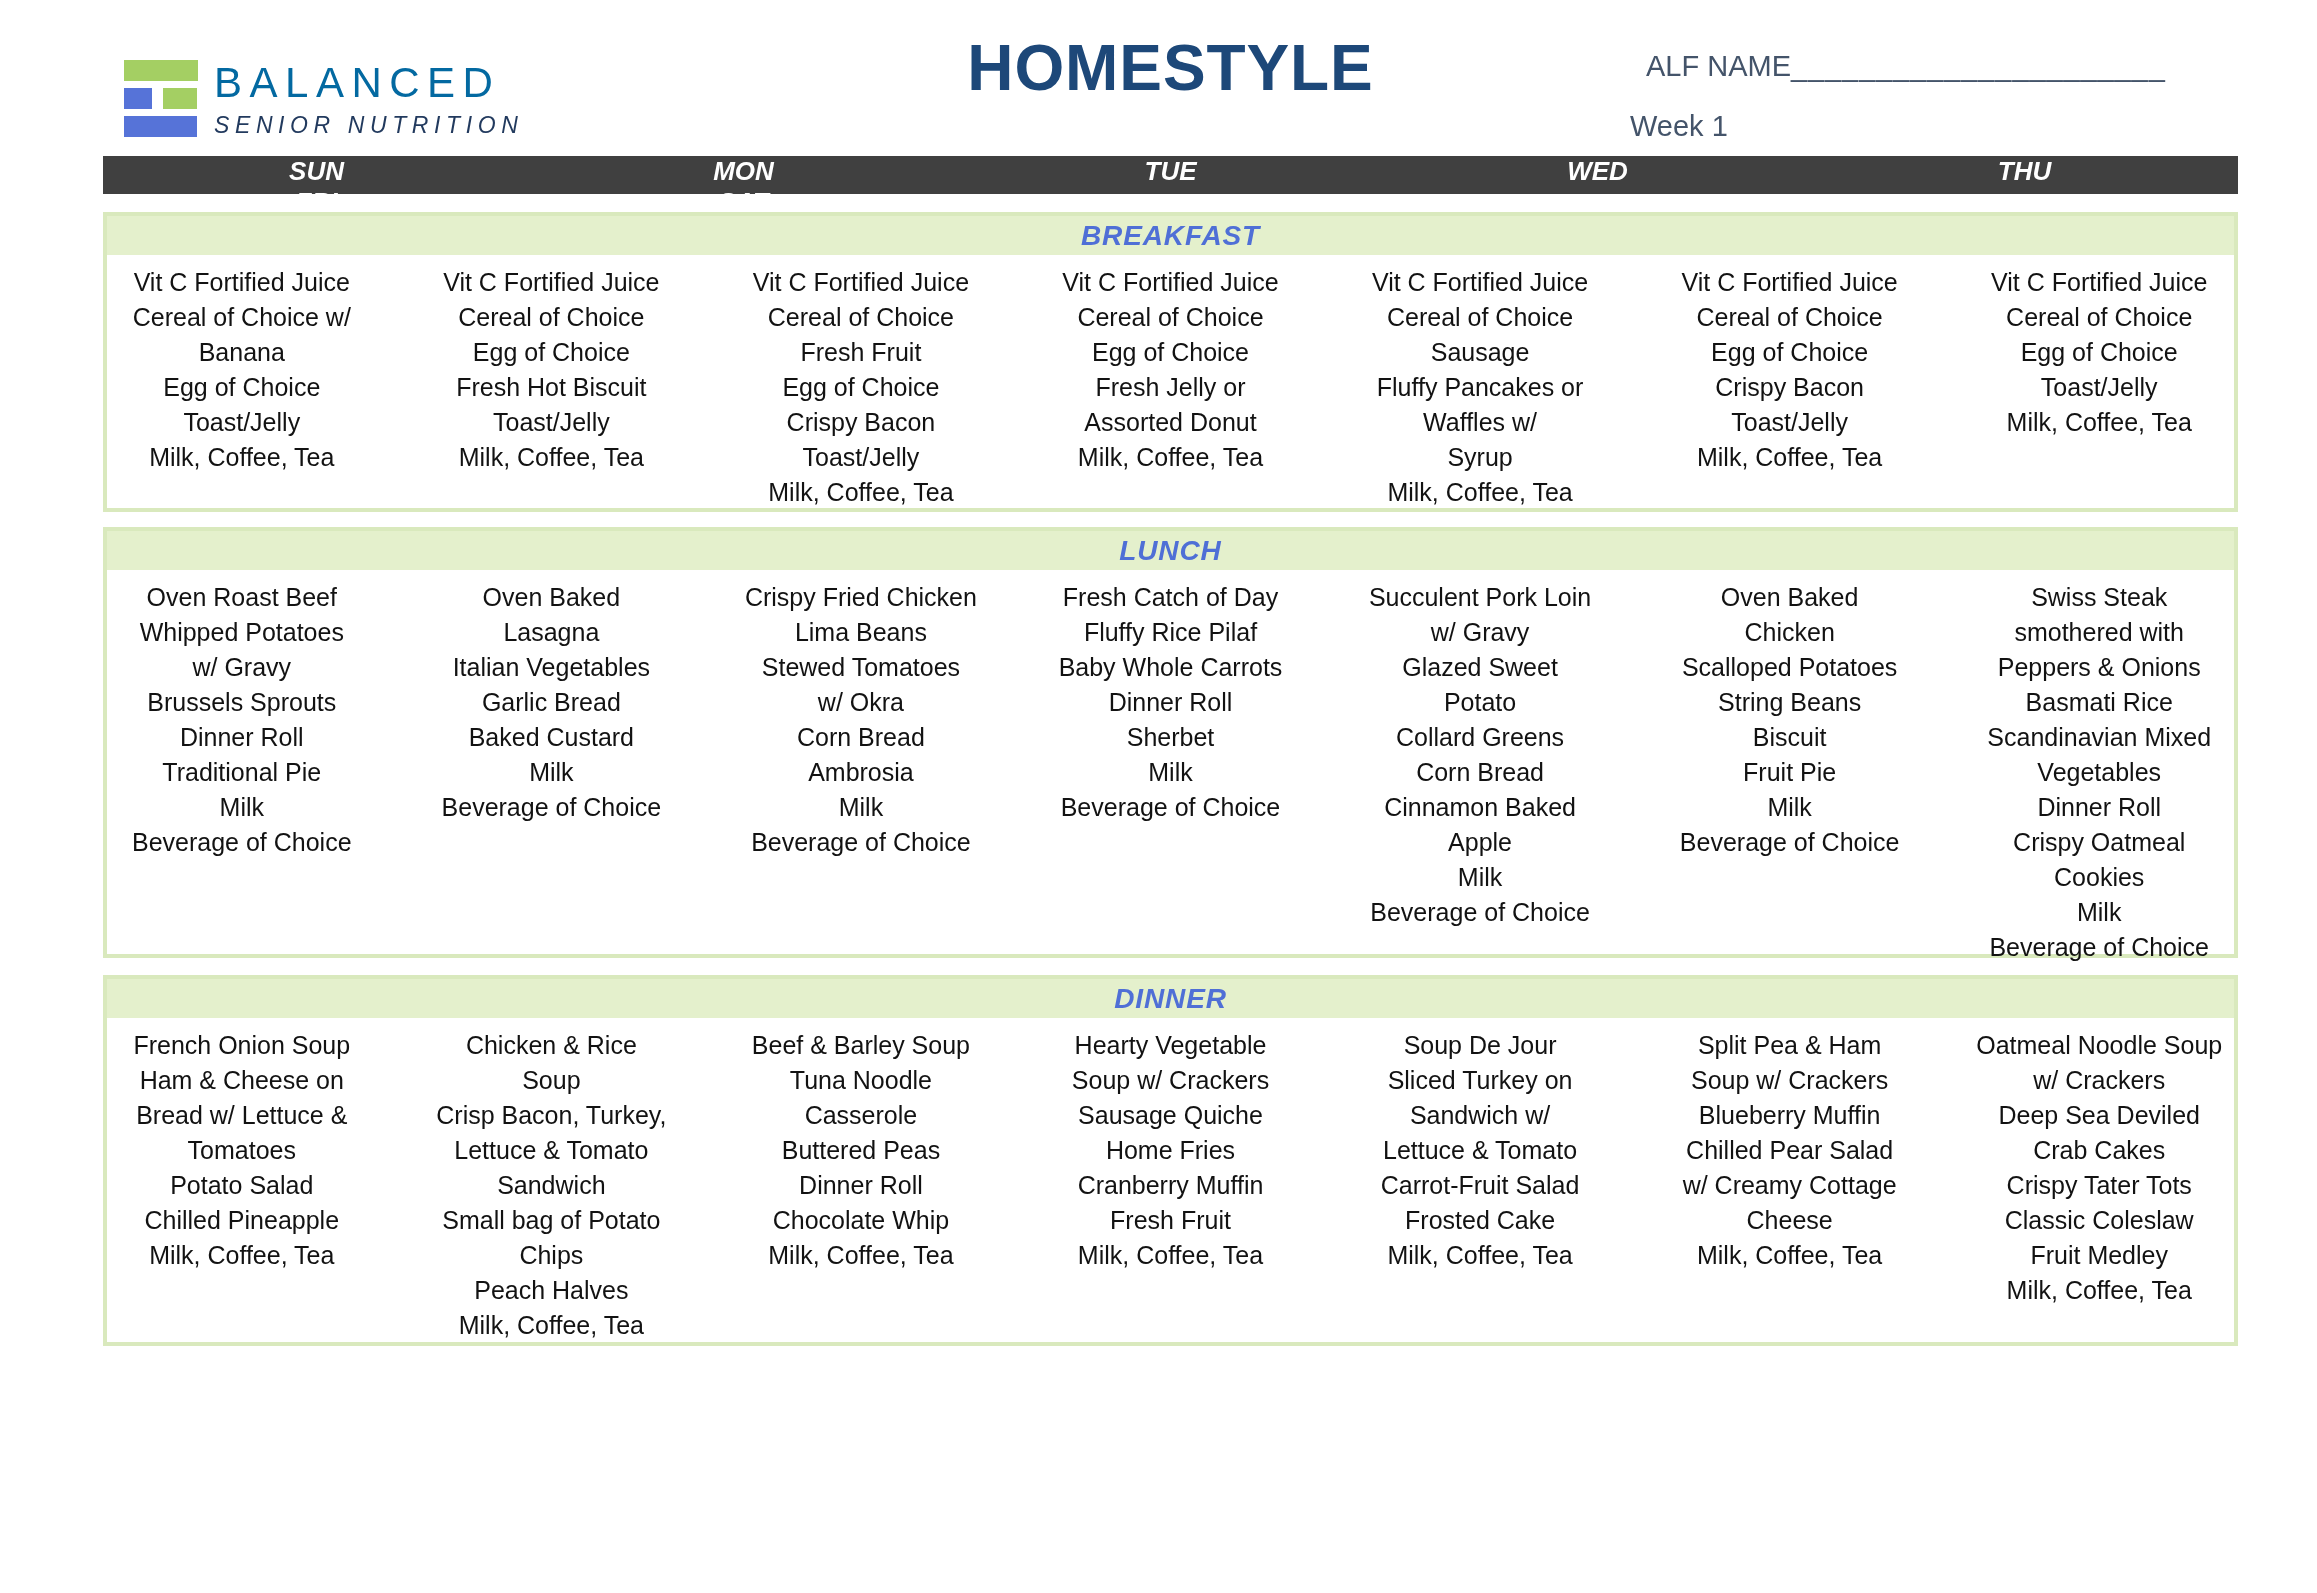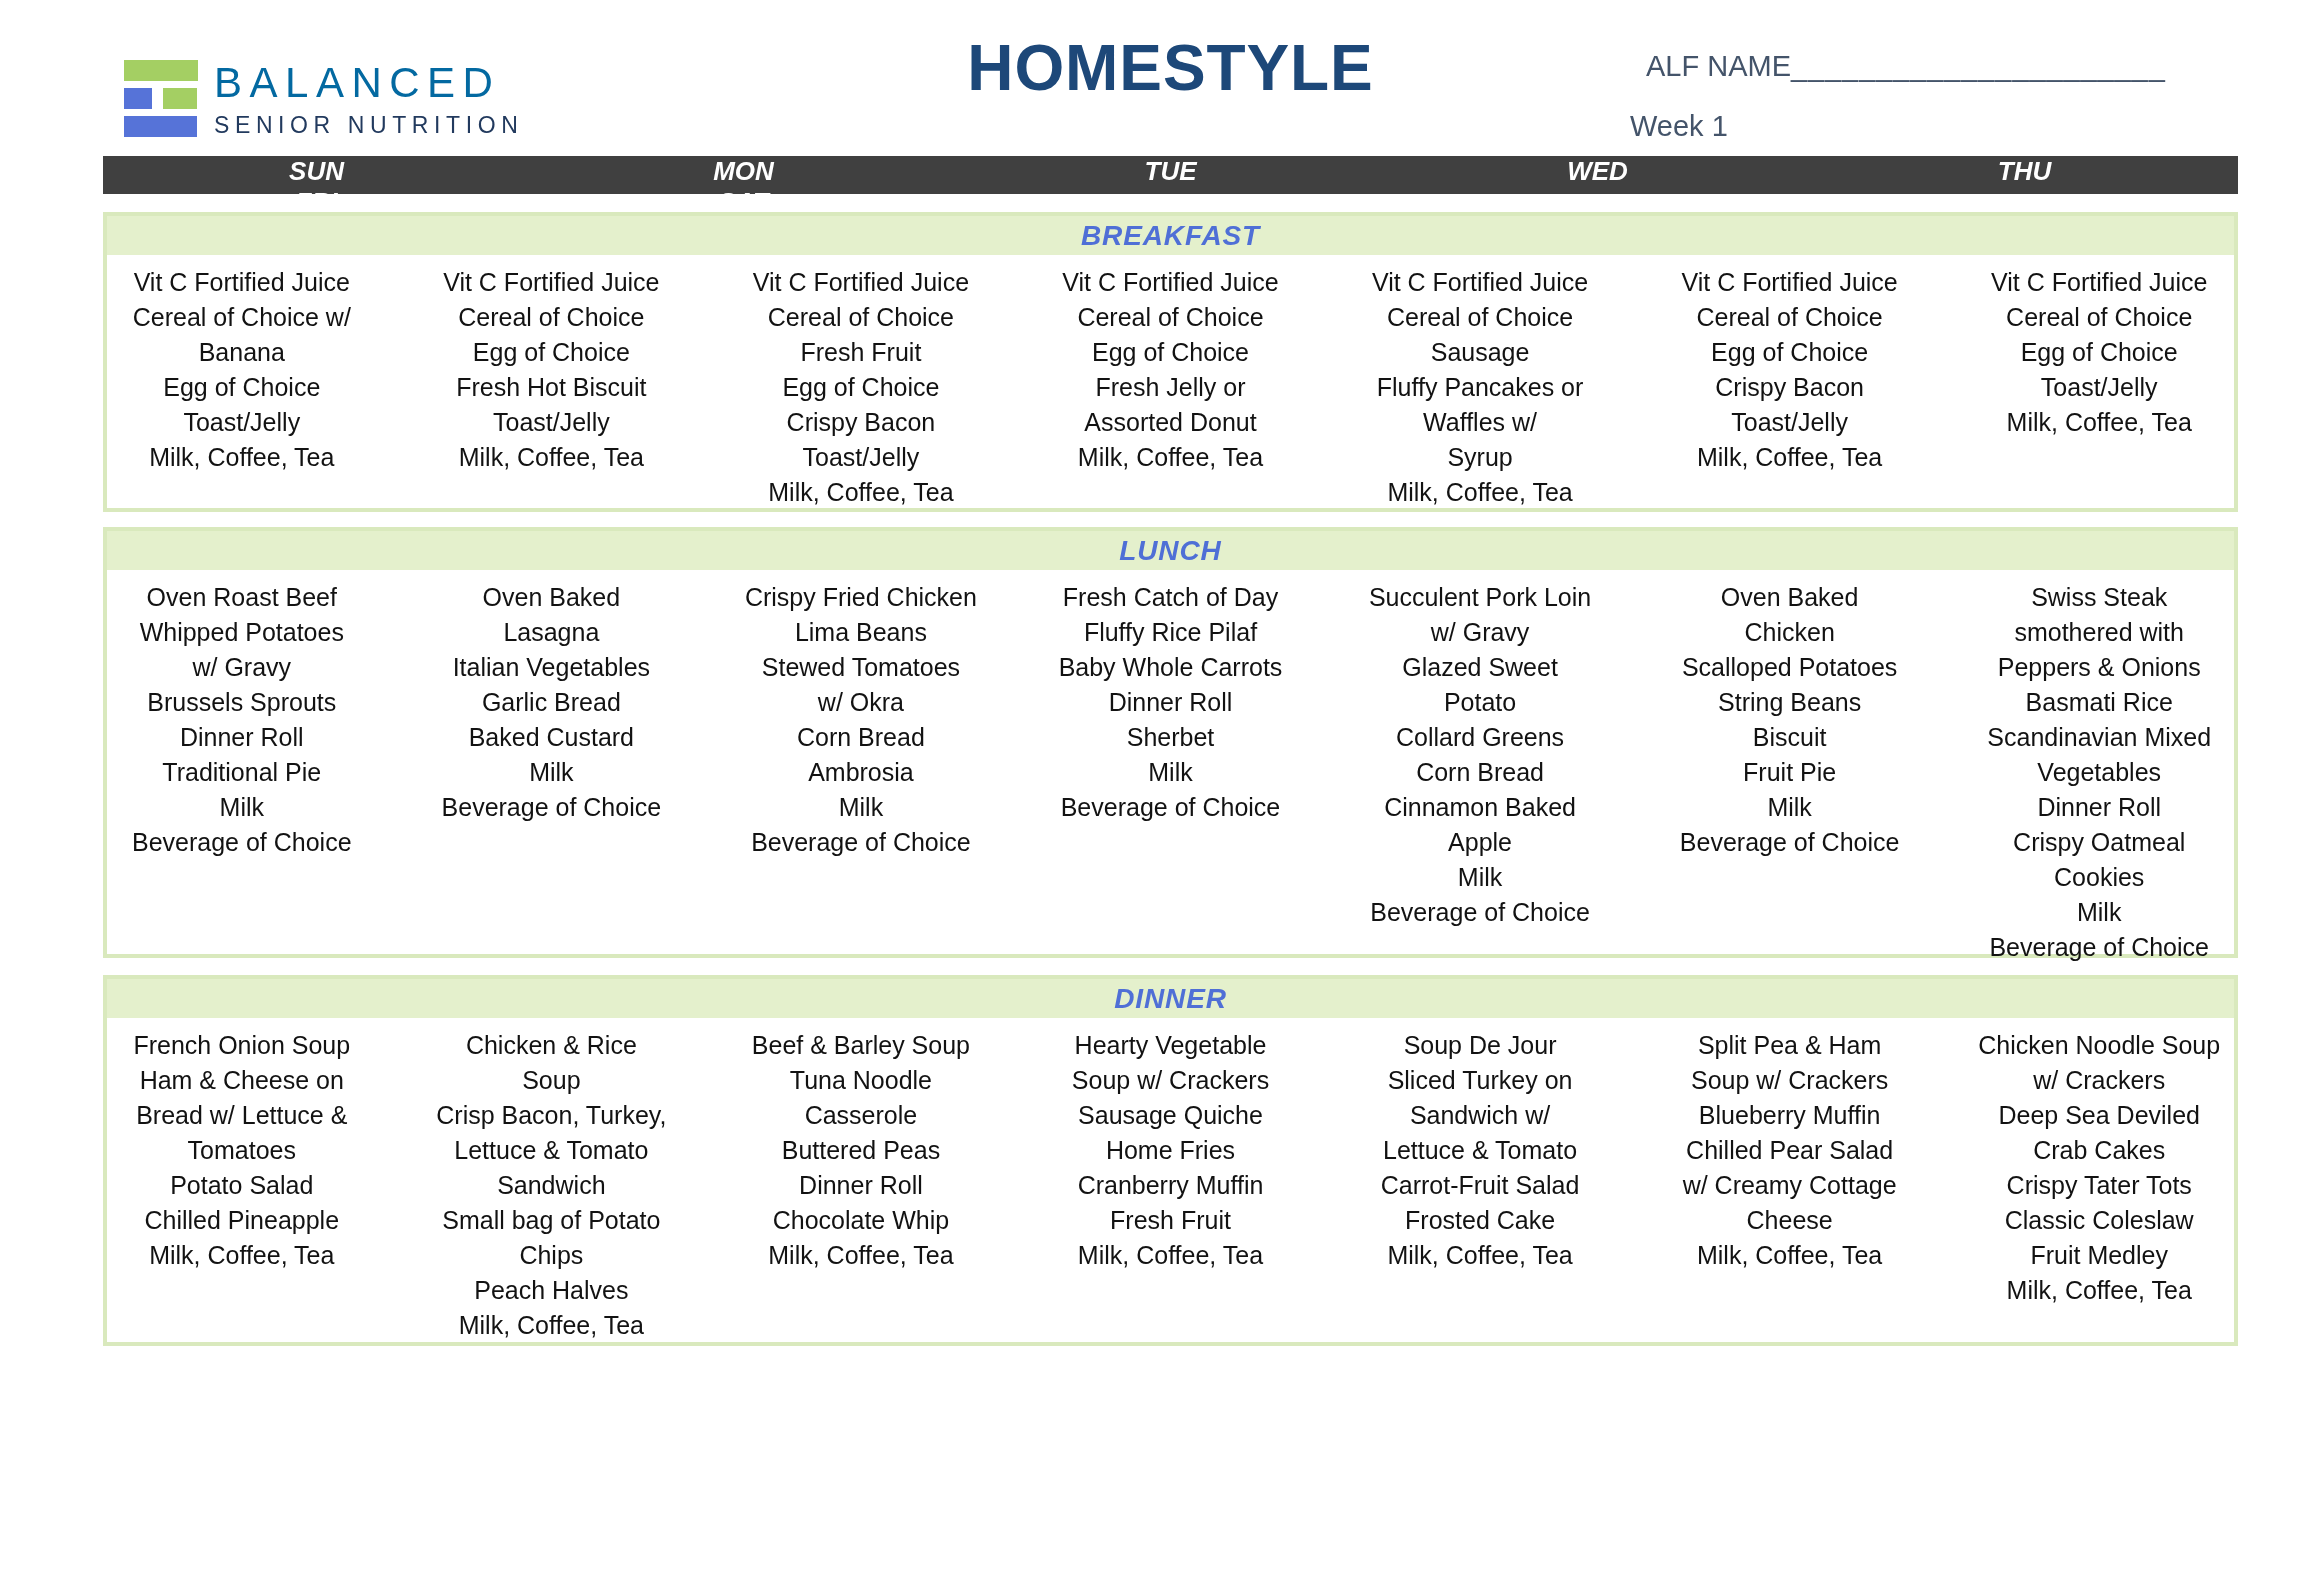--- a/index.html
+++ b/index.html
@@ -8,21 +8,21 @@
 
   
   .logo{position:absolute;left:124px;top:48px;display:flex;align-items:flex-start;}
   .logo-icon{position:relative;width:75px;height:89px;flex:none;}
   .li-row1{position:absolute;left:0;top:12px;width:74px;height:20.5px;background:#a4cf63;}
   .li-row2a{position:absolute;left:0;top:40px;width:28px;height:20.5px;background:#5673d8;}
   .li-row2b{position:absolute;left:39px;top:40px;width:34px;height:20.5px;background:#a4cf63;}
   .li-row3{position:absolute;left:0;top:68px;width:73px;height:21.4px;background:#5673d8;}
   .logo-text{margin-left:15px;display:flex;flex-direction:column;}
   .brand-line1{font-size:42px;letter-spacing:7.5px;color:#0369a1;font-weight:400;line-height:48px;margin-top:11px;}
-  .brand-line2{font-size:23px;letter-spacing:5.6px;color:#223a5e;font-weight:400;line-height:28px;margin-top:3.7px;}
+  .brand-line2{font-size:23px;letter-spacing:5.6px;color:#223a5e;font-weight:400;line-height:28px;margin-top:3.7px;font-style:italic;}
 
   
   .title{position:absolute;left:103px;width:2135px;top:31px;text-align:center;
          font-size:64px;font-weight:700;color:#1d4879;letter-spacing:0.9px;}
   .subtitle{position:absolute;left:103px;width:2135px;top:116px;text-align:center;
          font-size:29px;color:#44546a;letter-spacing:6.5px;margin-top:43px;}
 
   
   .alf{position:absolute;left:1630px;top:50px;font-size:29px;color:#44546a;white-space:nowrap;margin-left:16px;}
   .alf-line{letter-spacing:0.9px;}
@@ -281,21 +281,21 @@
         <div class="menu-cell">
           <div class="menu-line">Split Pea &amp; Ham</div>
           <div class="menu-line">Soup w/ Crackers</div>
           <div class="menu-line">Blueberry Muffin</div>
           <div class="menu-line">Chilled Pear Salad</div>
           <div class="menu-line">w/ Creamy Cottage</div>
           <div class="menu-line">Cheese</div>
           <div class="menu-line">Milk, Coffee, Tea</div>
         </div>
         <div class="menu-cell">
-          <div class="menu-line">Chicken Noodle Soup</div>
+          <div class="menu-line">Oatmeal Noodle Soup</div>
           <div class="menu-line">w/ Crackers</div>
           <div class="menu-line">Deep Sea Deviled</div>
           <div class="menu-line">Crab Cakes</div>
           <div class="menu-line">Crispy Tater Tots</div>
           <div class="menu-line">Classic Coleslaw</div>
           <div class="menu-line">Fruit Medley</div>
           <div class="menu-line">Milk, Coffee, Tea</div>
         </div>
       </div>
   </section>

